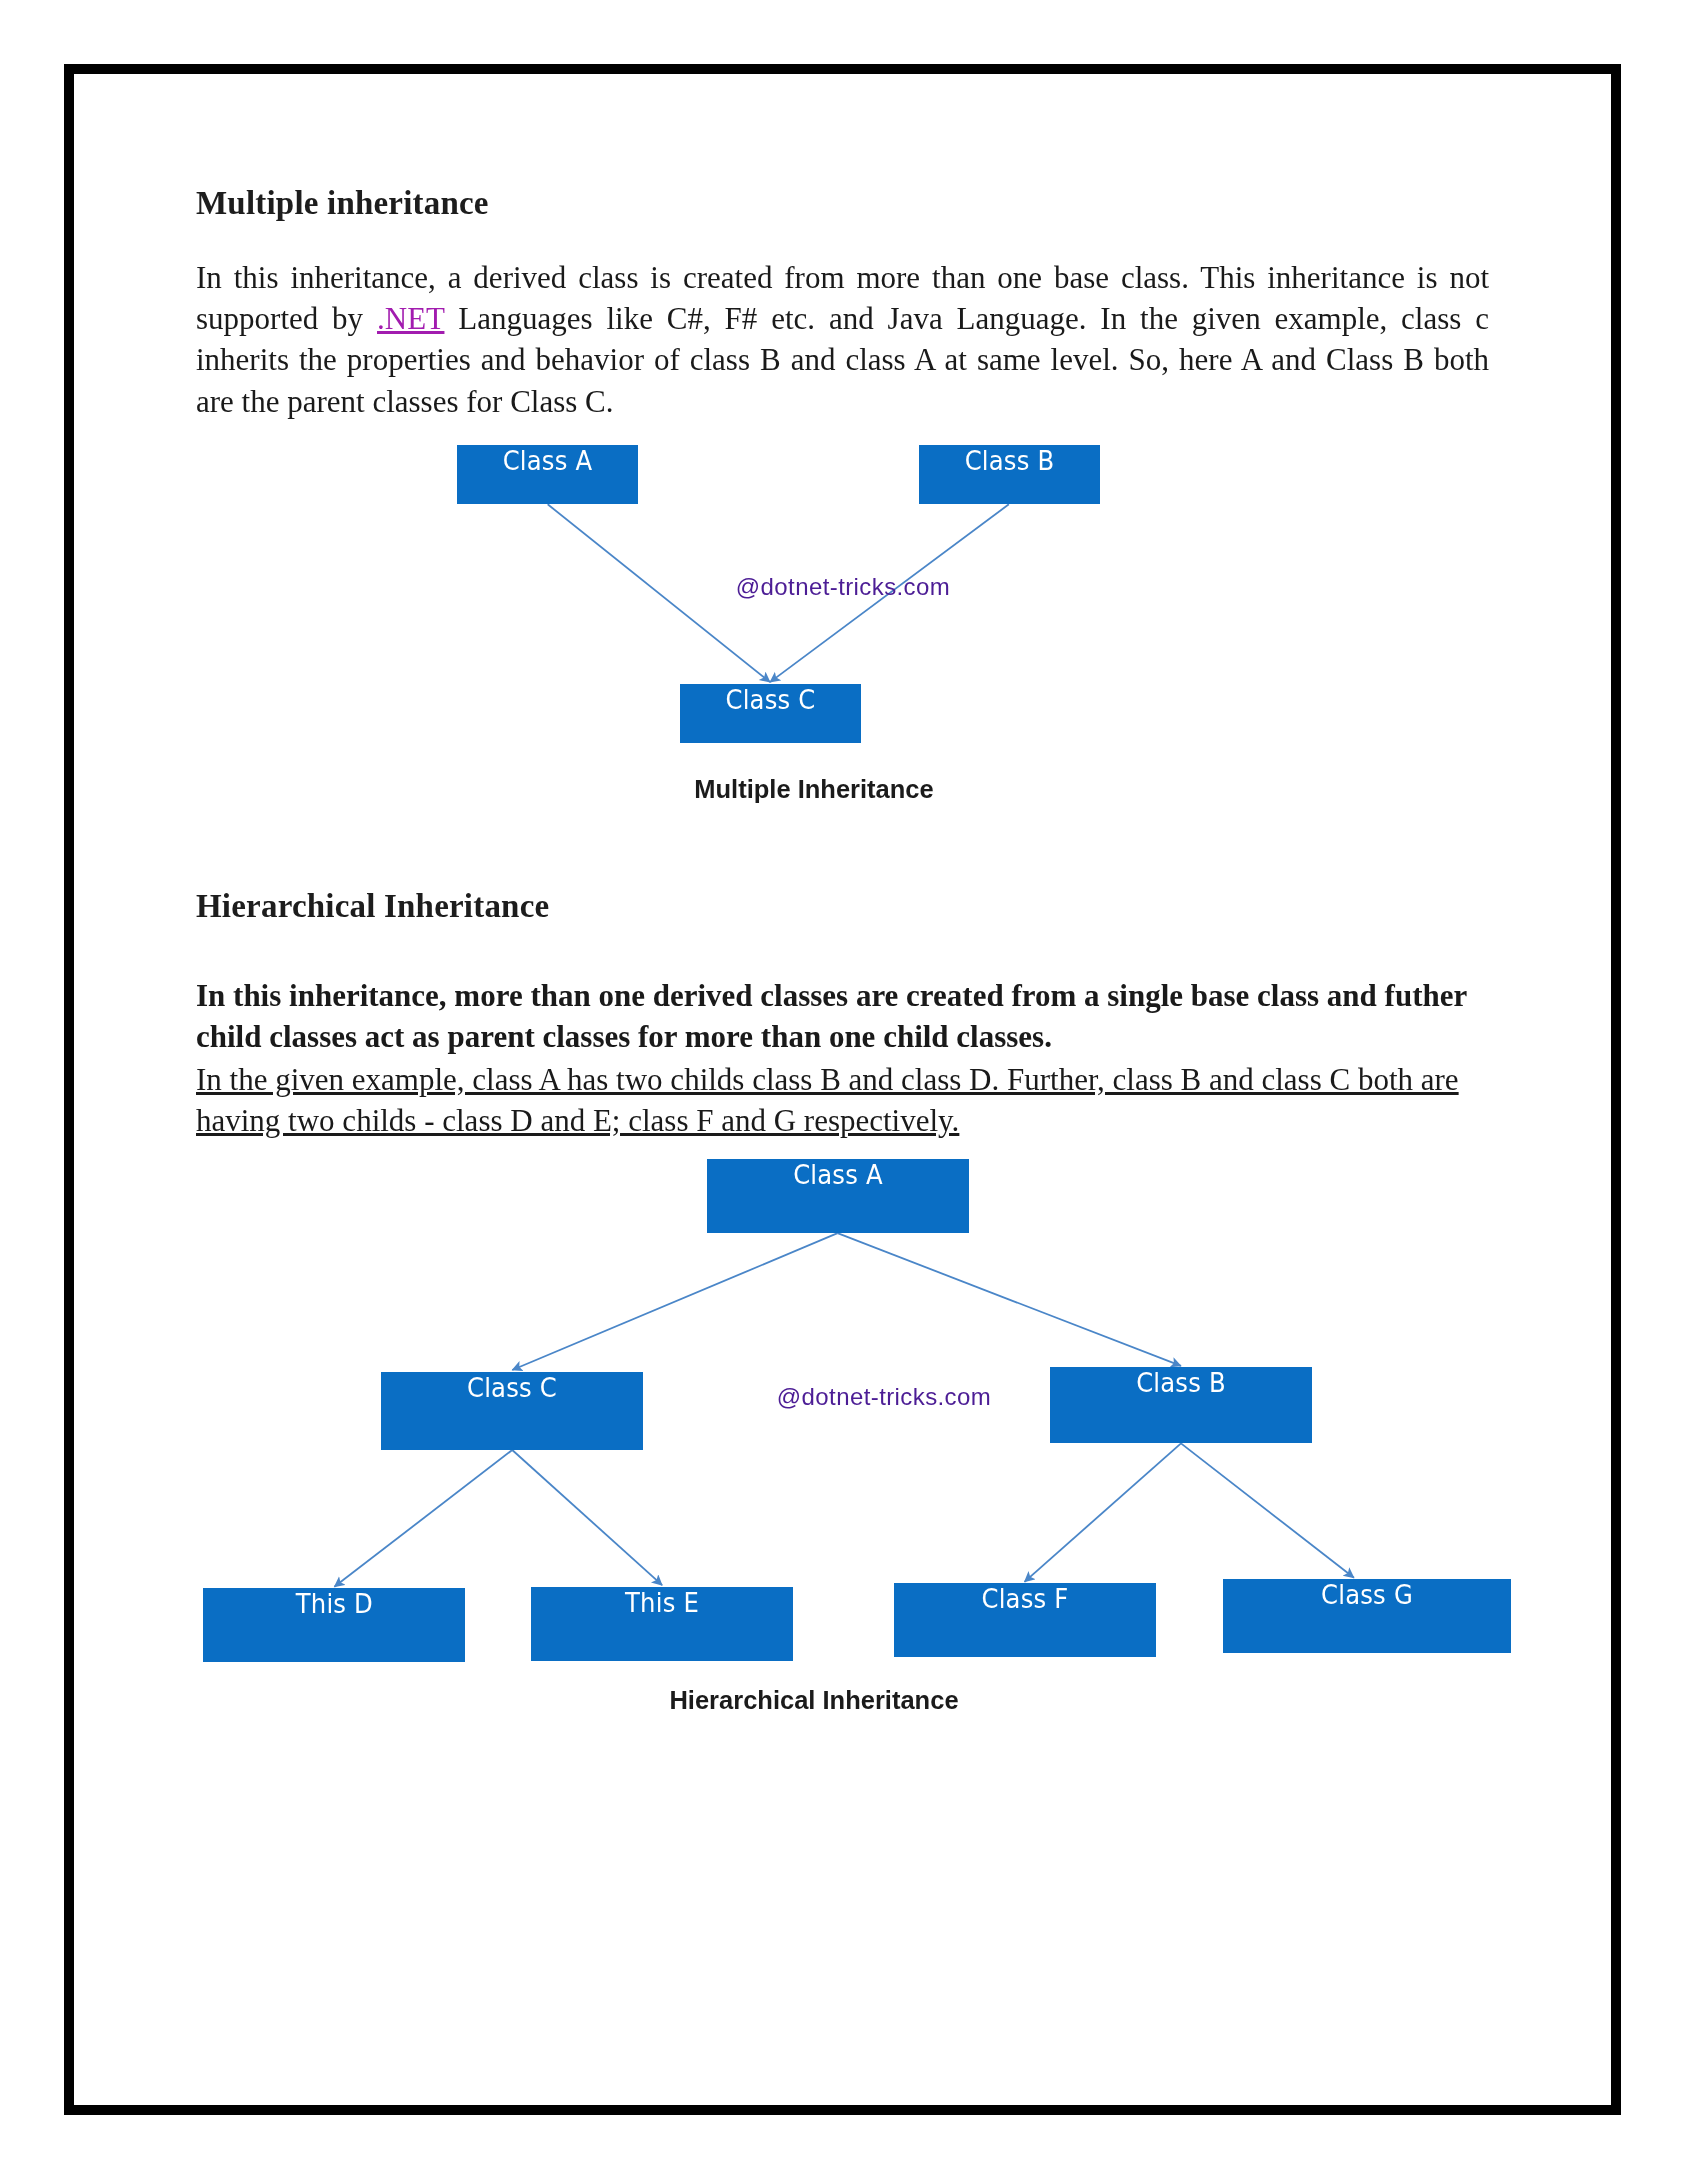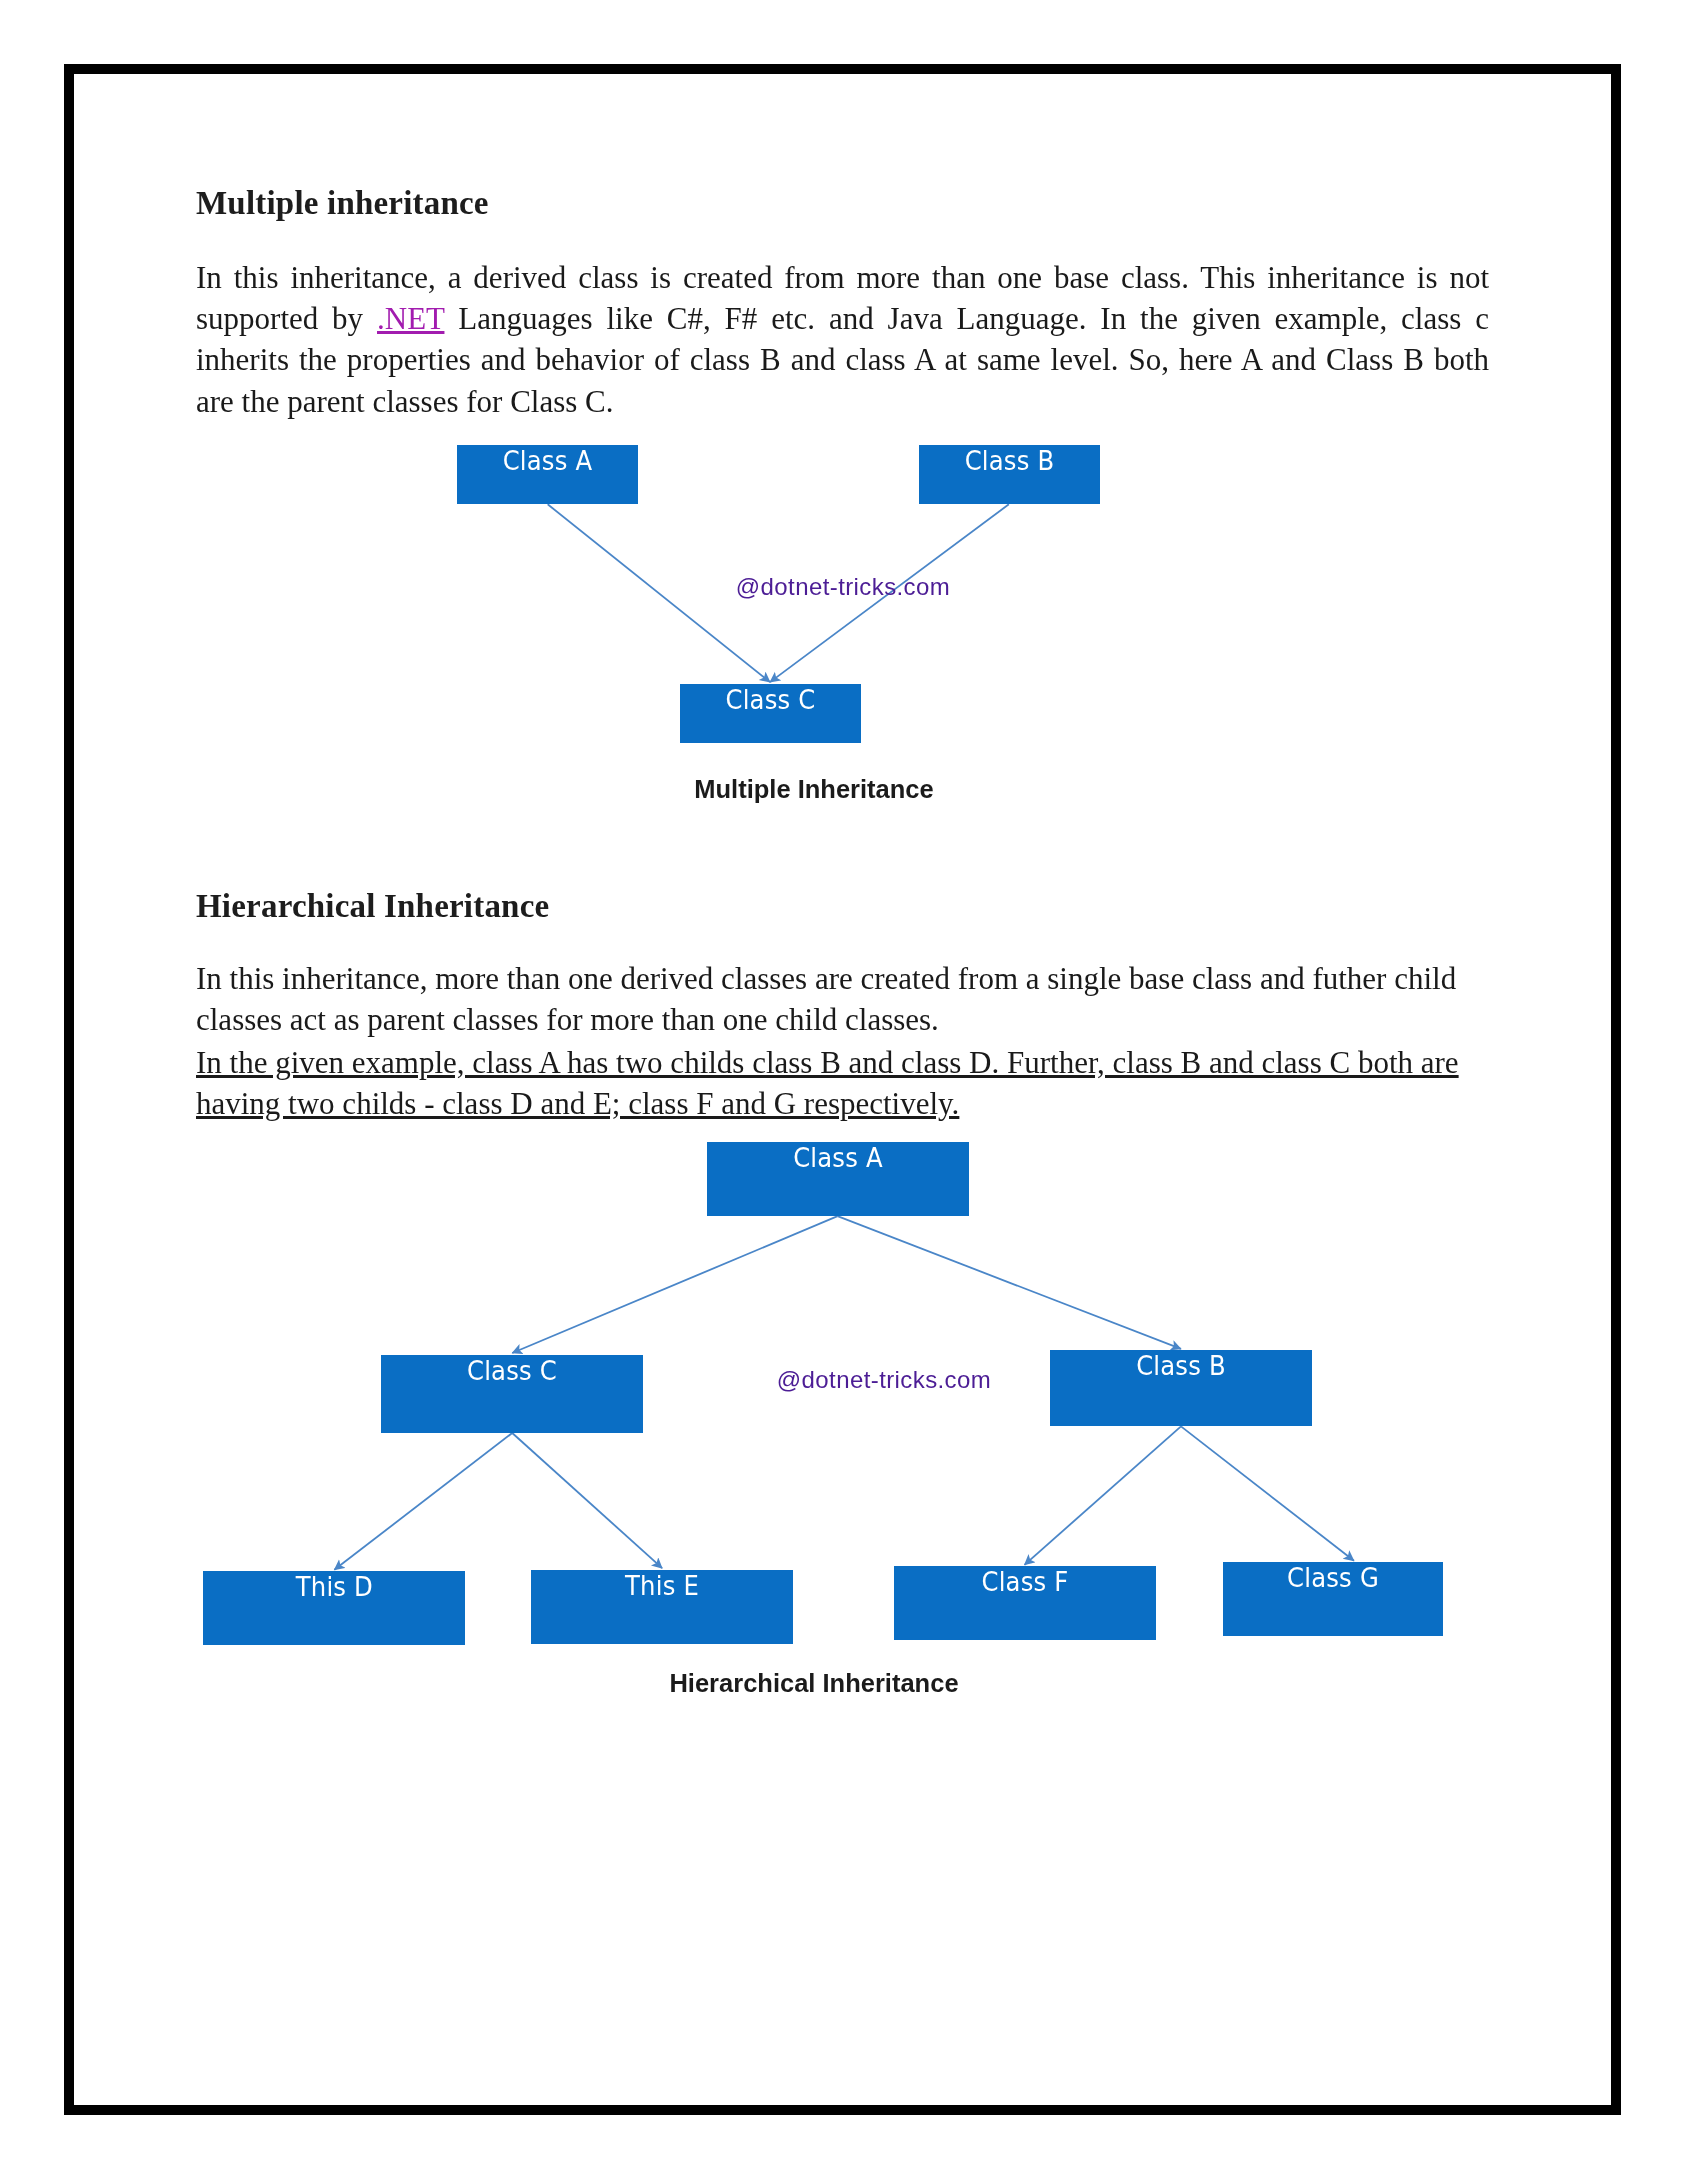--- a/index.html
+++ b/index.html
@@ -134,21 +134,21 @@
           <div class="class-box" style="left: 484px; top: 239px; width: 181px; height: 59px; background: rgb(10, 110, 196);">
             <span>Class C</span>
           </div>
         </div>
       <div class="watermark" style="left:647px; top:128px;">@dotnet-tricks.com</div>
       <div class="diagram-caption" style="left:618px; top:330px;">Multiple Inheritance</div>
     </div>
 
     <h2 class="section-heading" style="margin-top:56px;">Hierarchical Inheritance</h2>
 
-    <p class="body-text no-justify" style="margin-top:33px;">In this inheritance, more than one derived classes are created from a single base class and futher child classes act as parent classes for more than one child classes.</p>
+    <p class="body-text no-justify" style="margin-top:50px;font-weight:bold;">In this inheritance, more than one derived classes are created from a single base class and futher child classes act as parent classes for more than one child classes.</p>
 
     <p class="body-text no-justify" style="margin-top:1.6px;text-decoration:underline;">In the given example, class A has two childs class B and class D. Further, class B and class C both are having two childs - class D and E; class F and G respectively.</p>
 
     <div class="diagram" id="diagram-hierarchical" style="height:577px; margin-top:18px;">
       <svg viewBox="0 0 1570 700" preserveAspectRatio="none">
         <defs>
           <marker id="arrowhead-h" markerWidth="7" markerHeight="7" refX="5.6" refY="3" orient="auto">
             <path d="M0,0 L6,3 L0,6 L1.4,3 Z" fill="#4a86c8"></path>
           </marker>
         </defs>
@@ -173,21 +173,21 @@
           </div>
           <div class="class-box" style="left: 7.4px; top: 429px; width: 262px; height: 74px; background: rgb(10, 110, 196);">
             <span>This D</span>
           </div>
           <div class="class-box" style="left: 335px; top: 428px; width: 262px; height: 74px; background: rgb(10, 110, 196);">
             <span>This E</span>
           </div>
           <div class="class-box" style="left: 698px; top: 424px; width: 262px; height: 74px; background: rgb(10, 110, 196);">
             <span>Class F</span>
           </div>
-          <div class="class-box" style="left: 1027px; top: 420px; width: 220px; height: 74px; background: rgb(10, 110, 196);">
+          <div class="class-box" style="left: 1027px; top: 420px; width: 288px; height: 74px; background: rgb(10, 110, 196);">
             <span>Class G</span>
           </div>
         </div>
       <div class="watermark" style="left:688px; top:224px;">@dotnet-tricks.com</div>
       <div class="diagram-caption" style="left:618px; top:527px;">Hierarchical Inheritance</div>
     </div>
 
   </div>
 </div>
 

